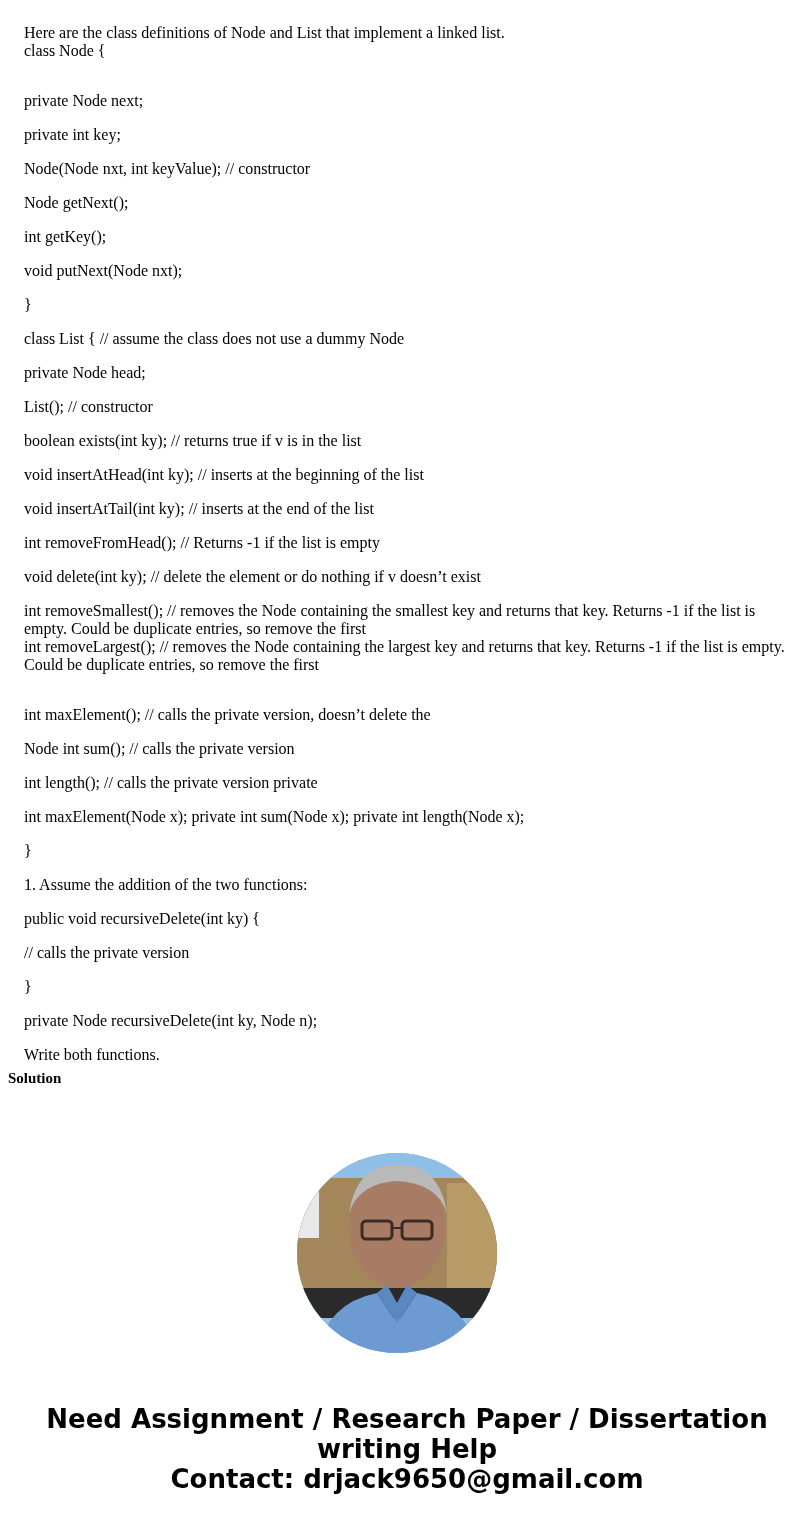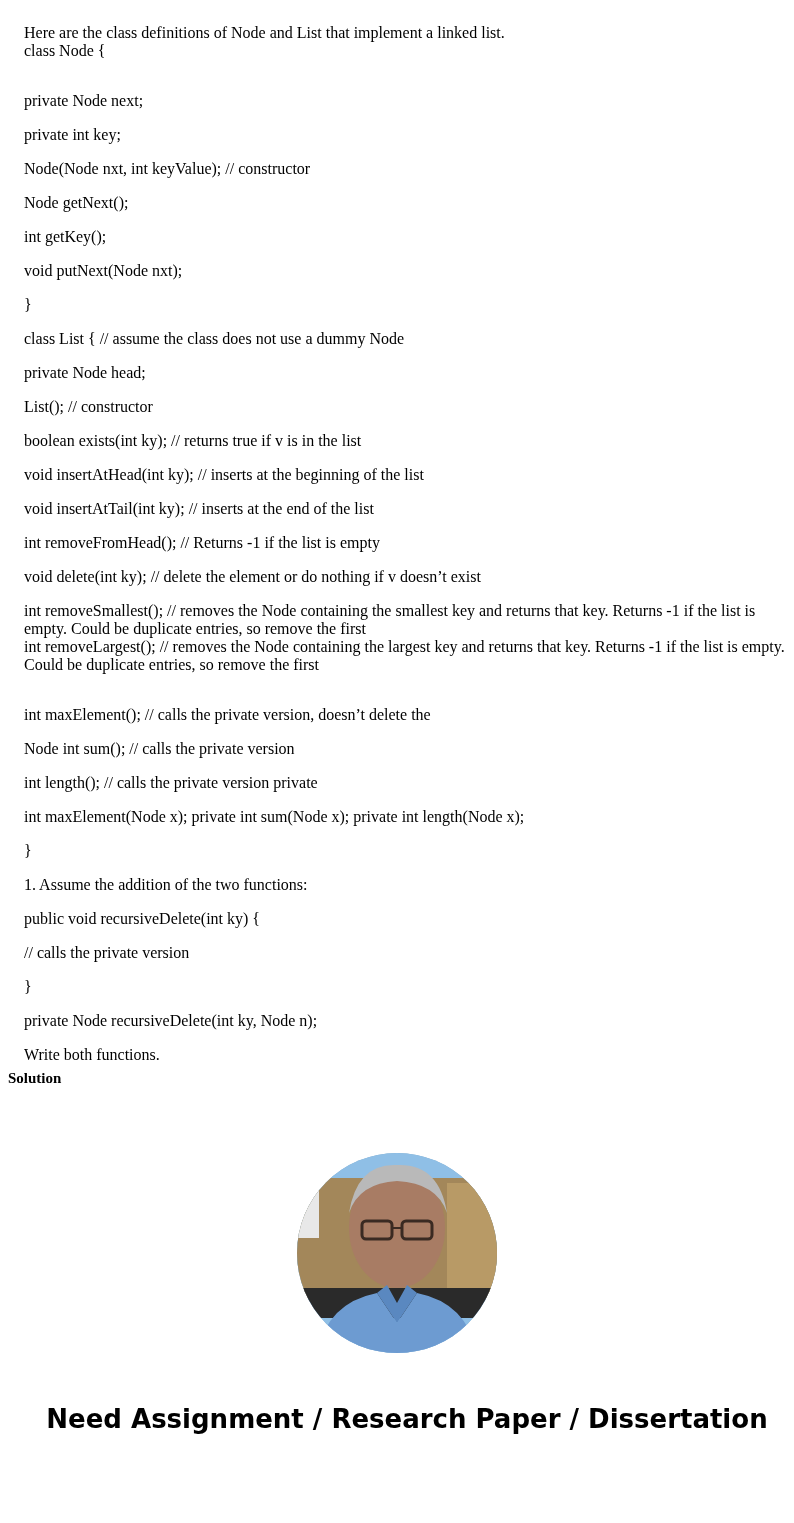--- a/index.html
+++ b/index.html
@@ -122,13 +122,15 @@
     <rect x="65" y="68" width="30" height="18" rx="4" fill="none" stroke="#3a2a22" stroke-width="3"></rect>
     <rect x="105" y="68" width="30" height="18" rx="4" fill="none" stroke="#3a2a22" stroke-width="3"></rect>
     <line x1="95" y1="75" x2="105" y2="75" stroke="#3a2a22" stroke-width="2"></line>
     <path d="M20 200 Q30 150 80 140 L100 170 L120 140 Q170 150 180 200 Z" fill="#6d9bd1"></path>
     <path d="M80 140 L100 170 L120 140 L110 132 L100 150 L90 132 Z" fill="#5a88c0"></path>
   </svg>
 </div>
 
 <div class="promo">
   <div>Need Assignment / Research Paper / Dissertation</div>
+  <div>writing Help</div>
+  <div>Contact: drjack9650@gmail.com</div>
 </div>
 
 </body></html>

